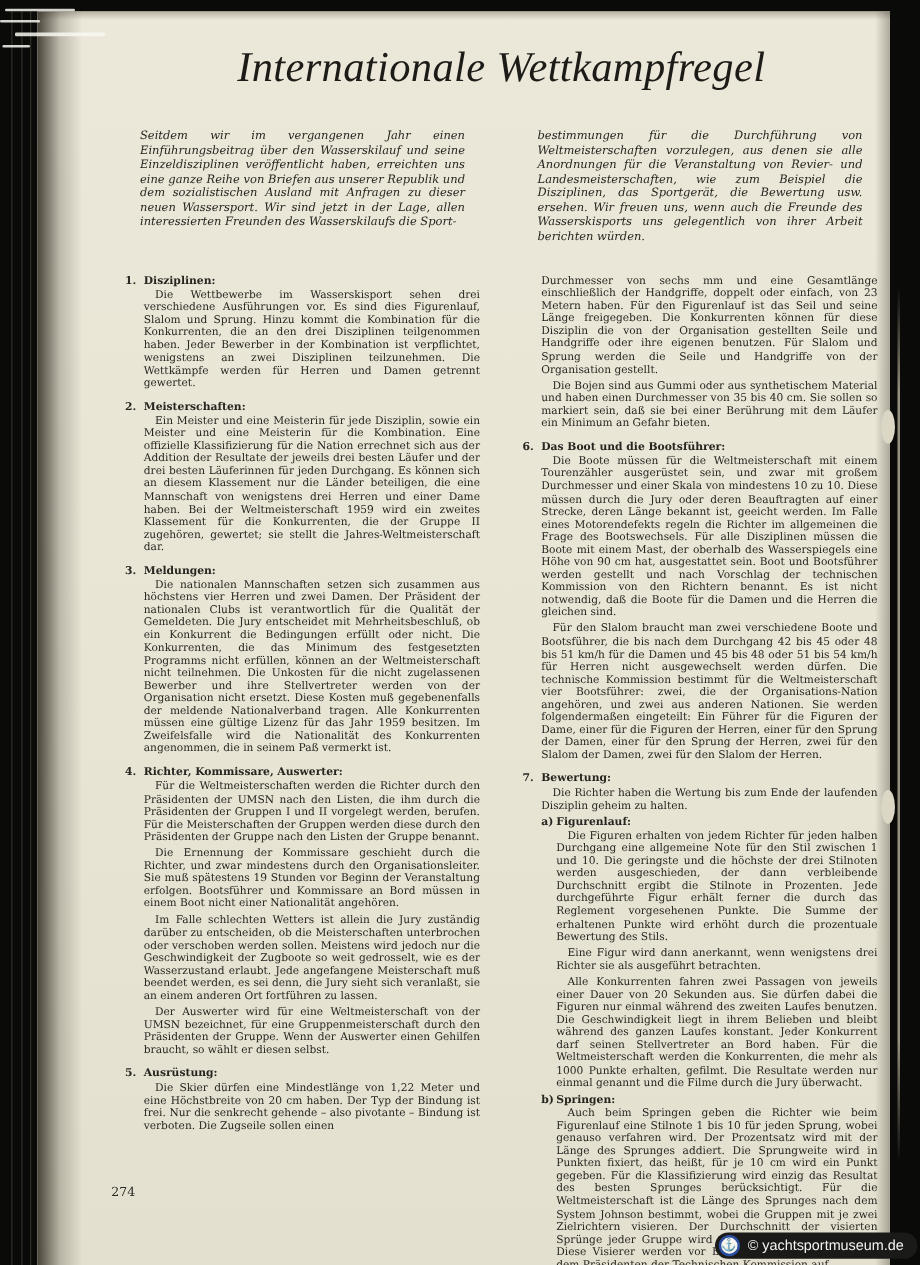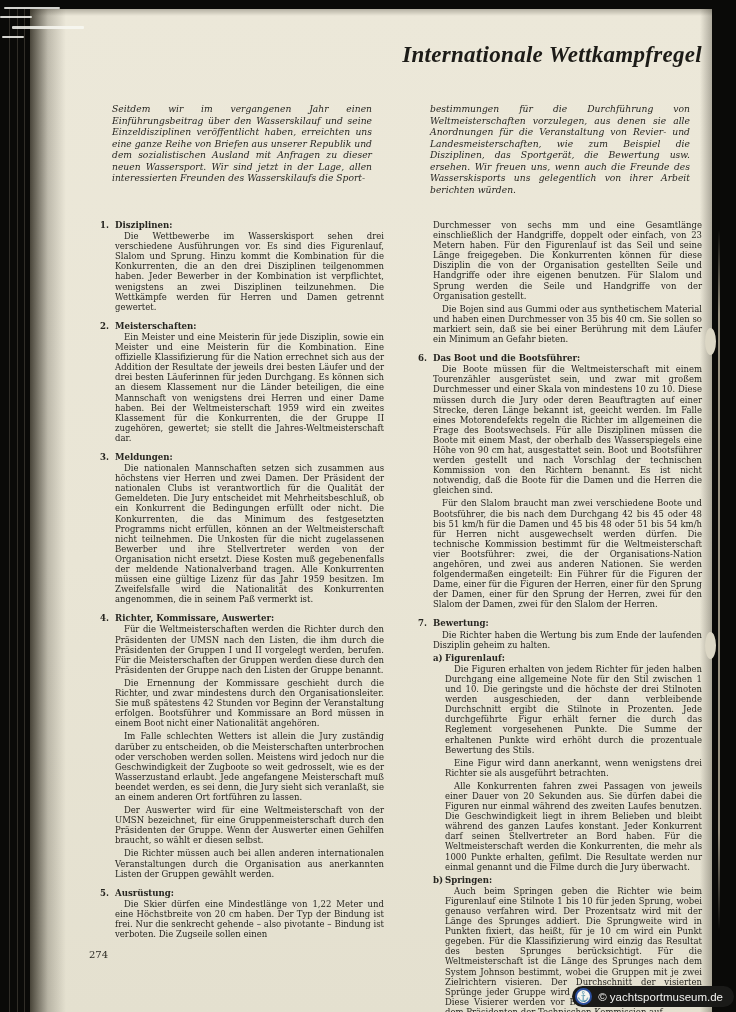--- a/index.html
+++ b/index.html
@@ -24,22 +24,22 @@
   .s4{left:2px;top:36px;width:22px}
   .spine-line{position:absolute;top:9px;bottom:0;width:1px;background:rgba(185,175,150,.22);z-index:2}
   .sp1{left:9px}.sp2{left:17px}.sp3{left:24px}
   .stack-line{position:absolute;left:718px;top:230px;height:700px;width:2px;z-index:2;
          background:linear-gradient(180deg,transparent,#968f7e 12%,#968f7e 86%,transparent)}
   .bump{position:absolute;width:11px;height:27px;border-radius:50%;background:#dcd7c5;z-index:3}
   .b1{left:705px;top:328px}.b2{left:705px;top:632px}
 
   
   .content{position:relative;padding:30px 10px 0 70px;font-family:"DejaVu Serif",serif}
-  .title{margin:0 0 20px;text-align:right;font-family:"Liberation Serif",serif;font-style:italic;
-         font-weight:bold;font-size:23px;line-height:32px;color:#1c1b17;letter-spacing:.3px}
+  .title{margin:0 0 20px;text-align:center;font-family:"Liberation Serif",serif;font-style:italic;
+         font-weight:normal;font-size:34px;line-height:32px;color:#1c1b17;letter-spacing:.3px}
   .intro-row{display:flex;gap:34px;margin-bottom:13px}
   .intro-col{flex:1;margin:12px;font-style:italic;font-size:9.2px;line-height:11.5px;
          text-align:justify;overflow-wrap:break-word}
   .body-row{display:flex;gap:34px;align-items:flex-start}
   .col{flex:1;font-size:8.5px;line-height:10.1px;overflow-wrap:break-word}
 
   .section{margin-bottom:9px}
   .sec-head{position:relative;margin:0 0 1px;padding-left:15px;font-weight:bold;font-size:8.6px}
   .sec-num{position:absolute;left:0;top:0;font-weight:bold}
   .para{margin:0 0 3px;padding-left:15px;text-indent:9px;text-align:justify;hyphens:auto}
@@ -87,24 +87,23 @@
               <p class="sec-head"><span class="sec-num">2.</span><span class="sec-title">Meisterschaften:</span></p>
               <p class="para">Ein Meister und eine Meisterin für jede Disziplin, sowie ein Meister und eine Meisterin für die Kombination. Eine offizielle Klassifizierung für die Nation errechnet sich aus der Addition der Resultate der jeweils drei besten Läufer und der drei besten Läuferinnen für jeden Durchgang. Es können sich an diesem Klassement nur die Länder beteiligen, die eine Mannschaft von wenigstens drei Herren und einer Dame haben. Bei der Weltmeisterschaft 1959 wird ein zweites Klassement für die Konkurrenten, die der Gruppe II zugehören, gewertet; sie stellt die Jahres-Weltmeisterschaft dar.</p>
             </div>
             <div class="section">
               <p class="sec-head"><span class="sec-num">3.</span><span class="sec-title">Meldungen:</span></p>
               <p class="para">Die nationalen Mannschaften setzen sich zusammen aus höchstens vier Herren und zwei Damen. Der Präsident der nationalen Clubs ist verantwortlich für die Qualität der Gemeldeten. Die Jury entscheidet mit Mehrheitsbeschluß, ob ein Konkurrent die Bedingungen erfüllt oder nicht. Die Konkurrenten, die das Minimum des festgesetzten Programms nicht erfüllen, können an der Weltmeisterschaft nicht teilnehmen. Die Unkosten für die nicht zugelassenen Bewerber und ihre Stellvertreter werden von der Organisation nicht ersetzt. Diese Kosten muß gegebenenfalls der meldende Nationalverband tragen. Alle Konkurrenten müssen eine gültige Lizenz für das Jahr 1959 besitzen. Im Zweifelsfalle wird die Nationalität des Konkurrenten angenommen, die in seinem Paß vermerkt ist.</p>
             </div>
             <div class="section">
               <p class="sec-head"><span class="sec-num">4.</span><span class="sec-title">Richter, Kommissare, Auswerter:</span></p>
               <p class="para">Für die Weltmeisterschaften werden die Richter durch den Präsidenten der UMSN nach den Listen, die ihm durch die Präsidenten der Gruppen I und II vorgelegt werden, berufen. Für die Meisterschaften der Gruppen werden diese durch den Präsidenten der Gruppe nach den Listen der Gruppe benannt.</p>
-              <p class="para">Die Ernennung der Kommissare geschieht durch die Richter, und zwar mindestens durch den Organisationsleiter. Sie muß spätestens 42 Stunden vor Beginn der Veranstaltung erfolgen. Bootsführer und Kommissare an Bord müssen in einem Boot nicht einer Nationalität angehören.</p>
+              <p class="para">Die Ernennung der Kommissare geschieht durch die Richter, und zwar mindestens durch den Organisationsleiter. Sie muß spätestens 19 Stunden vor Beginn der Veranstaltung erfolgen. Bootsführer und Kommissare an Bord müssen in einem Boot nicht einer Nationalität angehören.</p>
               <p class="para">Im Falle schlechten Wetters ist allein die Jury zuständig darüber zu entscheiden, ob die Meisterschaften unterbrochen oder verschoben werden sollen. Meistens wird jedoch nur die Geschwindigkeit der Zugboote so weit gedrosselt, wie es der Wasserzustand erlaubt. Jede angefangene Meisterschaft muß beendet werden, es sei denn, die Jury sieht sich veranlaßt, sie an einem anderen Ort fortführen zu lassen.</p>
               <p class="para">Der Auswerter wird für eine Weltmeisterschaft von der UMSN bezeichnet, für eine Gruppenmeisterschaft durch den Präsidenten der Gruppe. Wenn der Auswerter einen Gehilfen braucht, so wählt er diesen selbst.</p>
-              <p class="para">Die Richter müssen auch bei allen anderen internationalen Veranstaltungen durch die Organisation aus anerkannten Listen der Gruppen gewählt werden.</p>
             </div>
             <div class="section">
               <p class="sec-head"><span class="sec-num">5.</span><span class="sec-title">Ausrüstung:</span></p>
               <p class="para">Die Skier dürfen eine Mindestlänge von 1,22 Meter und eine Höchstbreite von 20 cm haben. Der Typ der Bindung ist frei. Nur die senkrecht gehende – also pivotante – Bindung ist verboten. Die Zugseile sollen einen</p>
             </div>
           </div>
         <div class="col" id="col-right">
             <div class="section">
               <p class="para no-indent">Durchmesser von sechs mm und eine Gesamtlänge einschließlich der Handgriffe, doppelt oder einfach, von 23 Metern haben. Für den Figurenlauf ist das Seil und seine Länge freigegeben. Die Konkurrenten können für diese Disziplin die von der Organisation gestellten Seile und Handgriffe oder ihre eigenen benutzen. Für Slalom und Sprung werden die Seile und Handgriffe von der Organisation gestellt.</p>
               <p class="para">Die Bojen sind aus Gummi oder aus synthetischem Material und haben einen Durchmesser von 35 bis 40 cm. Sie sollen so markiert sein, daß sie bei einer Berührung mit dem Läufer ein Minimum an Gefahr bieten.</p>

